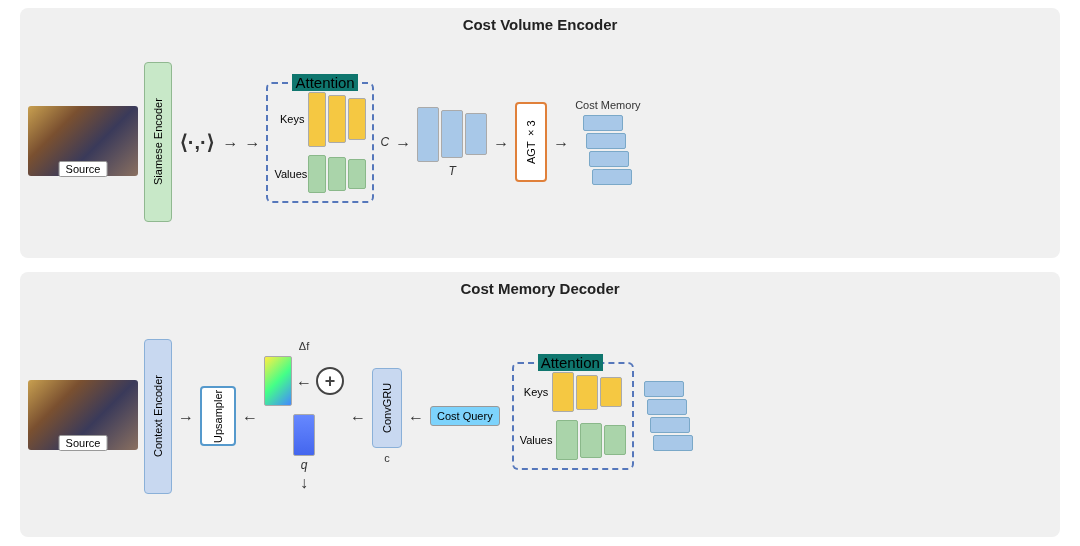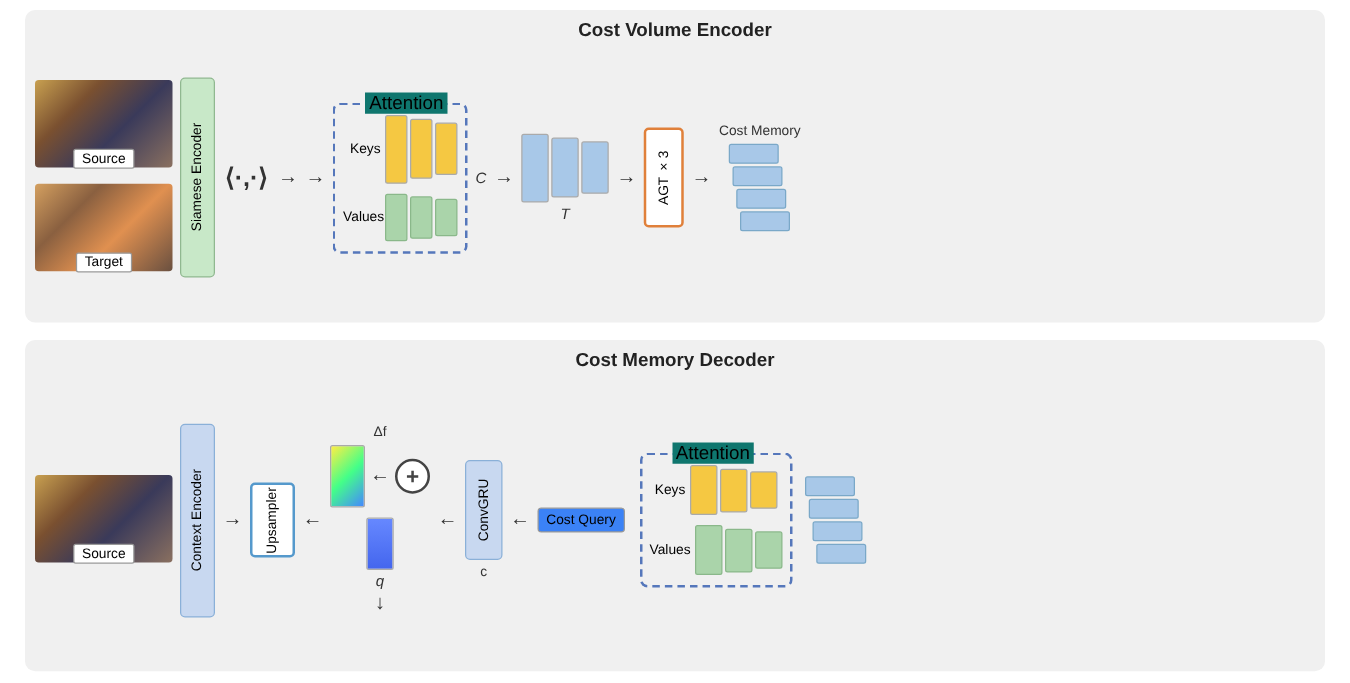--- a/index.html
+++ b/index.html
@@ -238,21 +238,21 @@
       writing-mode: vertical-rl;
       text-orientation: mixed;
       transform: rotate(180deg);
       display: flex;
       align-items: center;
       justify-content: center;
     }
 
     
     .cost-query-box {
-      background: #3b82f6;
+      background: #7dd3fc;
       border: 1px solid #999;
       border-radius: 3px;
       padding: 3px 6px;
       font-size: 11px;
       text-align: center;
     }
 
     
     .small-yellow {
       width: 22px;
@@ -327,25 +327,20 @@
 
     <div class="col" style="gap: 10px; height: 100%; justify-content: center;">
 
       <div style="position:relative;">
         <div class="img-box img-source-top">
           
         </div>
         <div class="img-label">Source</div>
       </div>
 
-      <div style="position:relative;">
-        <div class="img-box img-target-top">
-        </div>
-        <div class="img-label">Target</div>
-      </div>
     </div>
 
     <div class="encoder-box" style="height: 160px; width: 28px;">
       <span>Siamese Encoder</span>
     </div>
 
     <div style="font-size:20px; font-weight:bold; color:#333; padding: 0 2px;">⟨·,·⟩</div>
 
 
     <div class="arrow">→</div>

